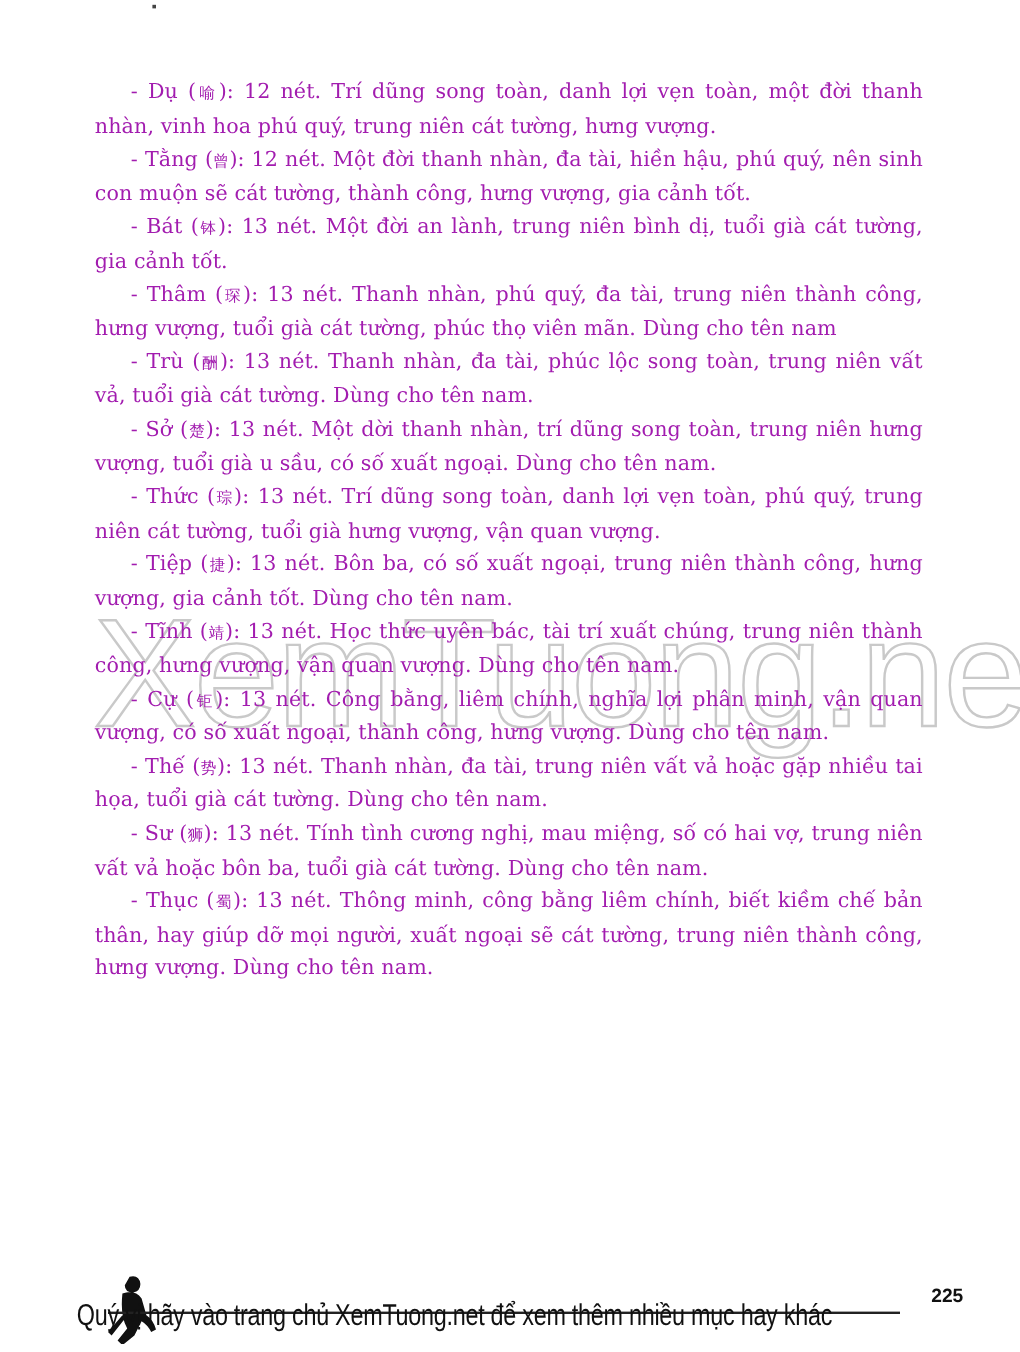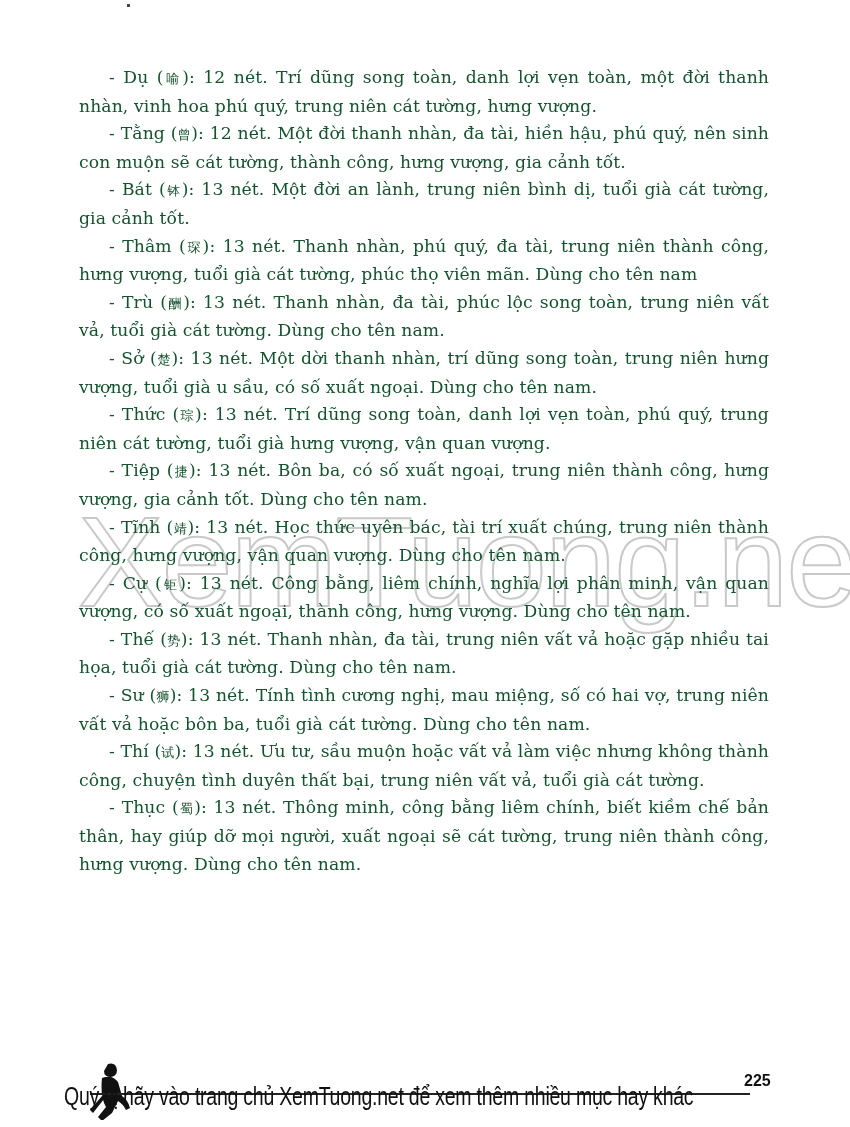--- a/index.html
+++ b/index.html
@@ -5,37 +5,37 @@
   html, body { margin: 0; padding: 0; background: #ffffff; }
   body { width: 850px; height: 1127px; position: relative; overflow: hidden; }
   .page {
     position: absolute; left: 0; top: 0; width: 850px; height: 1127px;
     background: #ffffff;
   }
   .speck { position: absolute; left: 127px; top: 4px; width: 3px; height: 3px; background: #444; }
   .body-text {
     position: absolute; left: 79px; top: 64px; width: 690px;
     font-family: "DejaVu Serif", "Liberation Serif", serif;
-    font-size: 17.2px; line-height: 27.6px; color: #14532d;
+    font-size: 17.2px; line-height: 27.6px; color: #a21caf;
     letter-spacing: 0.1px;
   }
   .entry { margin: 0; padding: 0; text-align: justify; text-indent: 30px; }
   .entry .han { font-size: 13px; }
   .watermark {
     position: absolute; left: 78px; top: 492px; width: 700px; height: 140px;
     font-family: "Liberation Sans", sans-serif; font-size: 128px; line-height: 140px;
     color: transparent; -webkit-text-stroke: 2px #c9c9c9; letter-spacing: -2px;
     white-space: nowrap; pointer-events: none; z-index: 0;
   }
   .body-text { z-index: 1; }
   .footer-rule {
     position: absolute; left: 90px; top: 1093px; width: 660px; height: 2px; background: #222;
   }
   .page-number {
-    position: absolute; left: 744px; top: 1072px;
+    position: absolute; left: 776px; top: 1072px;
     font-family: "Liberation Sans", sans-serif; font-weight: bold; font-size: 16px; color: #111;
   }
   .footer-note {
     position: absolute; left: 64px; top: 1082px; width: 730px;
     font-family: "Liberation Sans", sans-serif; font-size: 25px; color: #111;
     transform: scaleX(0.78); transform-origin: left top; white-space: nowrap;
     letter-spacing: -0.3px;
   }
   .figure {
     position: absolute; left: 80px; top: 1060px; width: 60px; height: 60px;
@@ -55,21 +55,20 @@
       <p class="entry"><span>- </span><span>Bát</span><span> (</span><span class="han">钵</span><span>): </span><span>13 nét.</span><span> </span><span>Một đời an lành, trung niên bình dị, tuổi già cát tường, gia cảnh tốt.</span></p>
       <p class="entry"><span>- </span><span>Thâm</span><span> (</span><span class="han">琛</span><span>): </span><span>13 nét.</span><span> </span><span>Thanh nhàn, phú quý, đa tài, trung niên thành công, hưng vượng, tuổi già cát tường, phúc thọ viên mãn. Dùng cho tên nam</span></p>
       <p class="entry"><span>- </span><span>Trù</span><span> (</span><span class="han">酬</span><span>): </span><span>13 nét.</span><span> </span><span>Thanh nhàn, đa tài, phúc lộc song toàn, trung niên vất vả, tuổi già cát tường. Dùng cho tên nam.</span></p>
       <p class="entry"><span>- </span><span>Sở</span><span> (</span><span class="han">楚</span><span>): </span><span>13 nét.</span><span> </span><span>Một dời thanh nhàn, trí dũng song toàn, trung niên hưng vượng, tuổi già u sầu, có số xuất ngoại. Dùng cho tên nam.</span></p>
       <p class="entry"><span>- </span><span>Thức</span><span> (</span><span class="han">琮</span><span>): </span><span>13 nét.</span><span> </span><span>Trí dũng song toàn, danh lợi vẹn toàn, phú quý, trung niên cát tường, tuổi già hưng vượng, vận quan vượng.</span></p>
       <p class="entry"><span>- </span><span>Tiệp</span><span> (</span><span class="han">捷</span><span>): </span><span>13 nét.</span><span> </span><span>Bôn ba, có số xuất ngoại, trung niên thành công, hưng vượng, gia cảnh tốt. Dùng cho tên nam.</span></p>
       <p class="entry"><span>- </span><span>Tĩnh</span><span> (</span><span class="han">靖</span><span>): </span><span>13 nét.</span><span> </span><span>Học thức uyên bác, tài trí xuất chúng, trung niên thành công, hưng vượng, vận quan vượng. Dùng cho tên nam.</span></p>
       <p class="entry"><span>- </span><span>Cự</span><span> (</span><span class="han">钜</span><span>): </span><span>13 nét.</span><span> </span><span>Công bằng, liêm chính, nghĩa lợi phân minh, vận quan vượng, có số xuất ngoại, thành công, hưng vượng. Dùng cho tên nam.</span></p>
       <p class="entry"><span>- </span><span>Thế</span><span> (</span><span class="han">势</span><span>): </span><span>13 nét.</span><span> </span><span>Thanh nhàn, đa tài, trung niên vất vả hoặc gặp nhiều tai họa, tuổi già cát tường. Dùng cho tên nam.</span></p>
       <p class="entry"><span>- </span><span>Sư</span><span> (</span><span class="han">狮</span><span>): </span><span>13 nét.</span><span> </span><span>Tính tình cương nghị, mau miệng, số có hai vợ, trung niên vất vả hoặc bôn ba, tuổi già cát tường. Dùng cho tên nam.</span></p>
-      <p class="entry"><span>- </span><span>Thí</span><span> (</span><span class="han">试</span><span>): </span><span>13 nét.</span><span> </span><span>Ưu tư, sầu muộn hoặc vất vả làm việc nhưng không thành công, chuyện tình duyên thất bại, trung niên vất vả, tuổi già cát tường.</span></p>
       <p class="entry"><span>- </span><span>Thục</span><span> (</span><span class="han">蜀</span><span>): </span><span>13 nét.</span><span> </span><span>Thông minh, công bằng liêm chính, biết kiềm chế bản thân, hay giúp dỡ mọi người, xuất ngoại sẽ cát tường, trung niên thành công, hưng vượng. Dùng cho tên nam.</span></p>
     </div>
 
   <svg class="figure" viewBox="0 0 60 60">
     <path d="M28 4 q8 -2 9 6 q0 6 -6 7 q-7 0 -7 -6z M22 18 q10 -4 16 4 l4 14 q6 4 8 12 l-4 2 q-3 -6 -8 -9 l-6 12 l-10 8 l-4 -4 l8 -10 q-6 -10 -4 -29z M10 50 l12 -14 l2 3 l-11 14z" fill="#111"></path>
   </svg>
   <div class="footer-rule"></div>
   <div class="page-number">225</div>
   <div class="footer-note">Quý vị hãy vào trang chủ XemTuong.net để xem thêm nhiều mục hay khác</div>
 </div>

